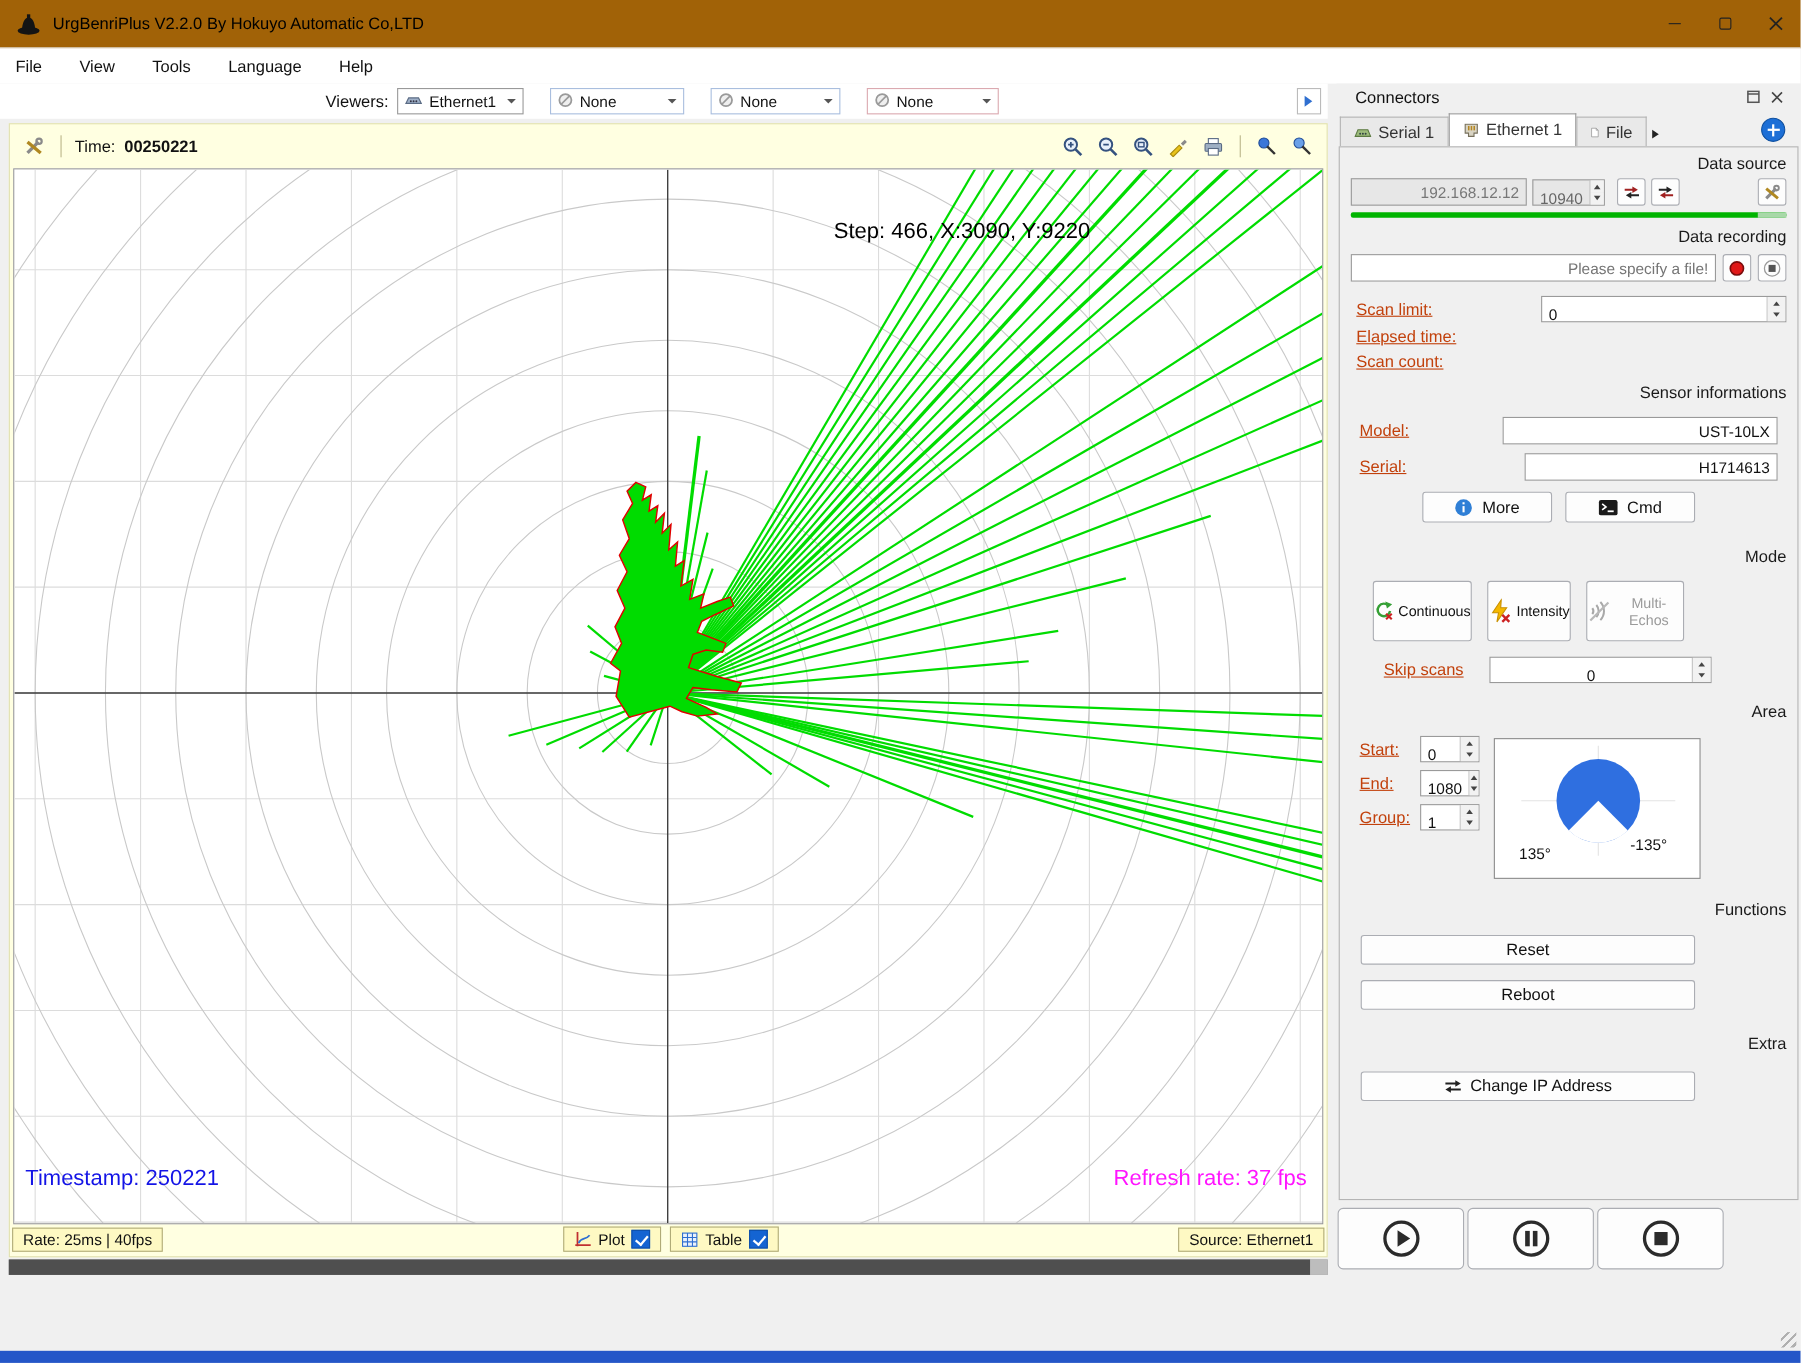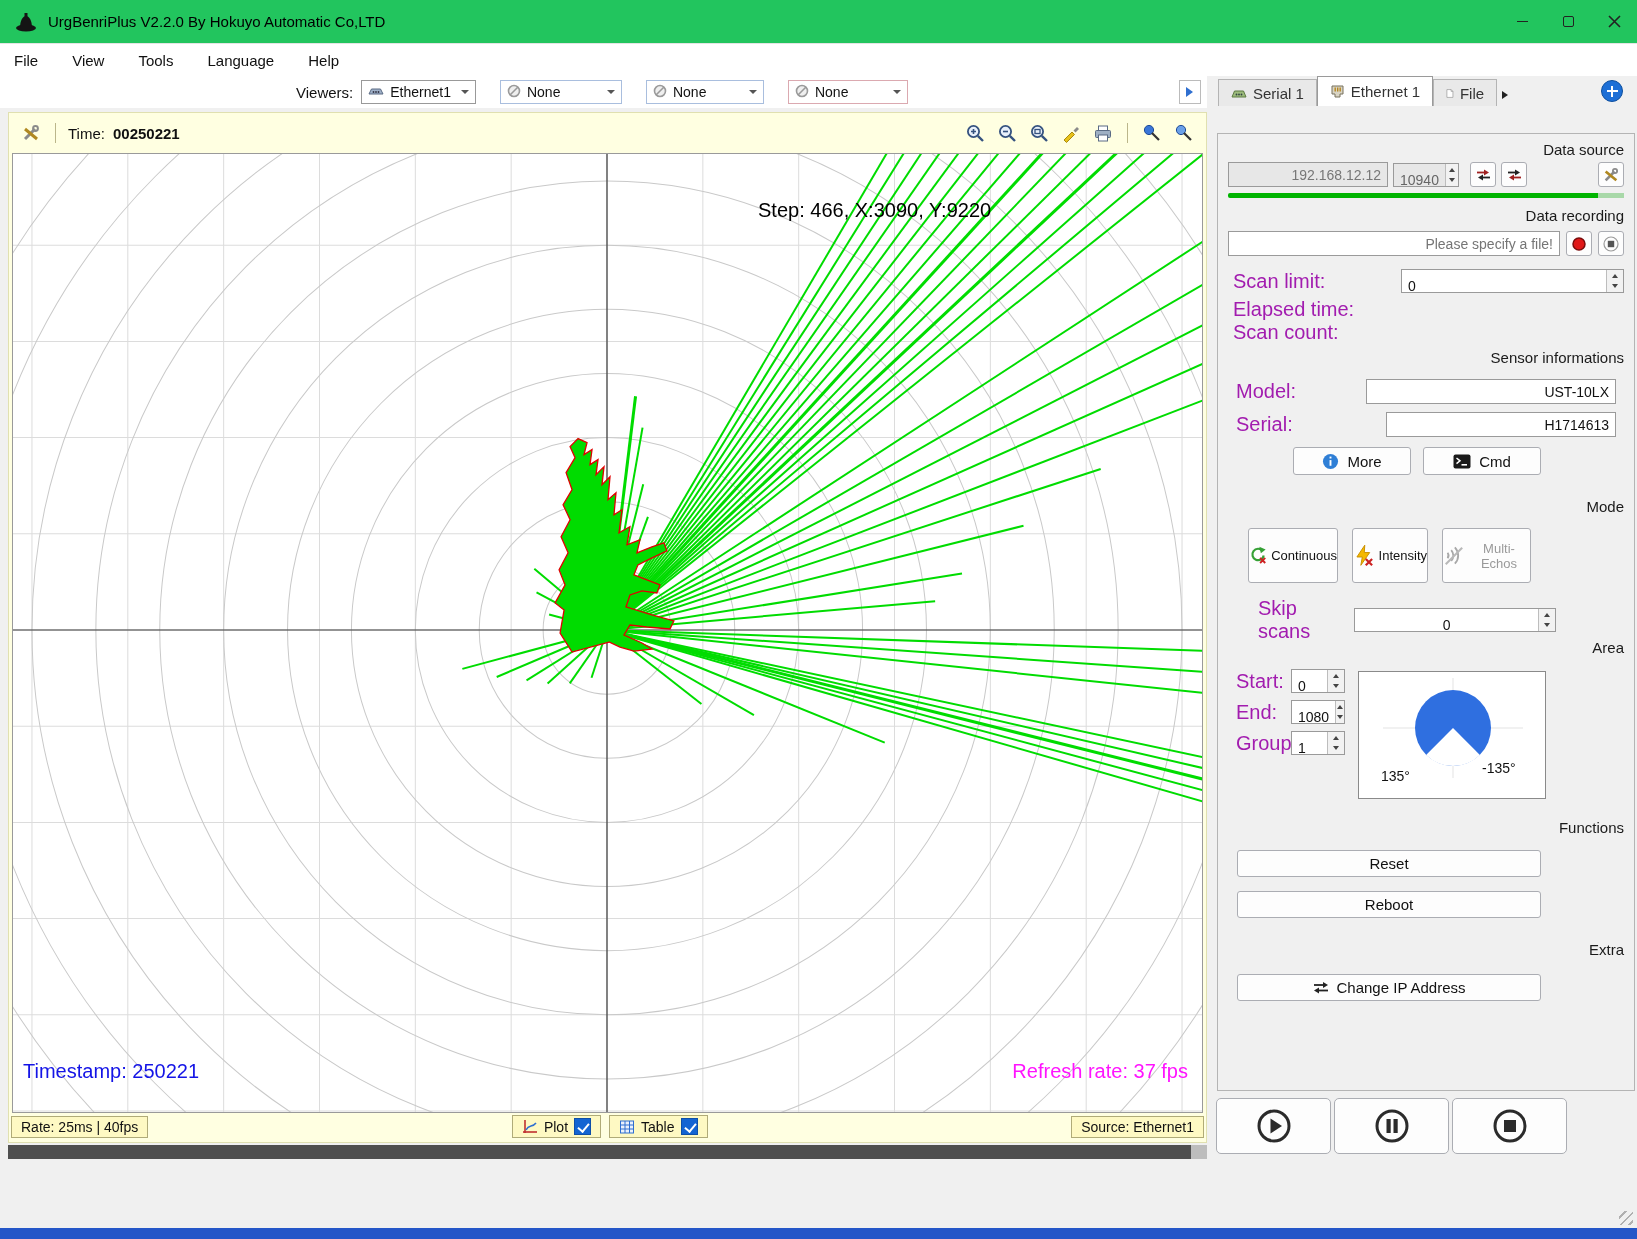--- a/index.html
+++ b/index.html
@@ -1,20 +1,20 @@
 <!DOCTYPE html>
 <html><head>
 <meta charset="utf-8">
 <style>
   * { box-sizing: border-box; margin: 0; padding: 0; }
   html,body { width:1637px; height:1239px; }
   body { font-family:"Liberation Sans", sans-serif; background:#f0f0f0; color:#111; overflow:hidden; position:relative; }
 
   
-  .titlebar { position:absolute; top:0; left:0; width:1637px; height:44px; background:#22c55e; display:flex; align-items:center; border-bottom:1px solid #e4e4e4; }
+  .titlebar { position:absolute; top:0; left:0; width:1637px; height:44px; background:#a16207; display:flex; align-items:center; border-bottom:1px solid #e4e4e4; }
   .app-icon { margin-left:14px; display:flex; }
   .win-title { margin-left:10px; font-size:15px; color:#000; }
   .win-controls { margin-left:auto; display:flex; height:100%; }
   .winbtn { width:46px; height:100%; display:flex; align-items:center; justify-content:center; }
   .glyph-min { width:11px; height:1.5px; background:#222; }
   .glyph-max { width:11px; height:11px; border:1.4px solid #222; border-radius:2px; }
 
   
   .menubar { position:absolute; top:44px; left:0; width:1637px; height:32px; background:#fff; display:flex; align-items:center; gap:34px; padding-left:14px; font-size:15px; }
   .menu-item { cursor:default; }
@@ -78,21 +78,21 @@
   .spin.gray { background:#e7e7e7; color:#666; }
   .spin .val { flex:1; display:flex; align-items:center; padding:0 6px; font-size:14px;margin-top:10px; }
   .spin .arrows { width:17px; border-left:1px solid #bdbdbd; display:flex; flex-direction:column; }
   .spin .arrows > div { flex:1; display:flex; align-items:center; justify-content:center; background:#f2f2f2; }
   .aru { width:0; height:0; border:3px solid transparent; border-bottom:4px solid #444; margin-bottom:2px; }
   .ard { width:0; height:0; border:3px solid transparent; border-top:4px solid #444; margin-top:2px; }
   .btn { background:#fdfdfd; border:1px solid #abadb3; border-radius:3px; font-size:15px; color:#111; display:flex; align-items:center; justify-content:center; gap:8px; font-family:"Liberation Sans",sans-serif; }
   .icbtn { width:26px; height:25px; background:#fdfdfd; border:1px solid #abadb3; border-radius:3px; display:flex; align-items:center; justify-content:center; }
   .progress { position:absolute; left:10px; right:10px; height:5px; background:#00b400; border-radius:2px; }
   .progress .tail { position:absolute; right:0; top:0; width:26px; height:100%; background:#a8d8a8; }
-  .lab { font-size:20px; color:#a21caf; }
+  .lab { font-size:15px; color:#c2410c;text-decoration:underline; }
   .mode-btn { display:flex; flex-direction:row; align-items:center; justify-content:center; gap:4px; font-size:13px; }
   .mode-btn.disabled { color:#9a9a9a; }
   .area-box { position:absolute; left:140px; top:537px; width:188px; height:128px; background:#fff; border:1px solid #8a8a8a; }
   .area-box svg { position:absolute; left:0; top:0; }
   .a-left { position:absolute; left:22px; top:96px; font-size:14px; }
   .a-right { position:absolute; left:123px; top:88px; font-size:14px; }
 
   .transport { position:absolute; left:1px; top:1022px; display:flex; gap:3px; }
   .tbtn { width:115px; height:56px; background:#fdfdfd; border:1px solid #abadb3; border-radius:5px; display:flex; align-items:center; justify-content:center; }
 
@@ -379,20 +379,32 @@
   </div>
 </div>
 
 <div class="plot-scrollbar">
   <div class="scroll-thumb"></div>
   <div class="scroll-end"></div>
 </div>
 
 <div class="side-panel">
 
+  <div class="panel-header">
+    <span>Connectors</span>
+    <span class="ph-icons">
+      <span><svg width="12" height="12" viewBox="0 0 12 12">
+            <rect x="1" y="1" width="10" height="10" fill="none" stroke="#555" stroke-width="1.4"></rect>
+            <line x1="1" y1="3.5" x2="11" y2="3.5" stroke="#555" stroke-width="1.4"></line>
+          </svg></span>
+      <span><svg width="11" height="11" viewBox="0 0 11 11">
+            <path d="M1 1l9 9M10 1l-9 9" stroke="#444" stroke-width="1.5"></path>
+          </svg></span>
+    </span>
+  </div>
 
   <div class="tabs">
     <div class="tab">
       <svg width="16" height="11" viewBox="0 0 16 11">
           <path d="M1 9l2.5-6h9L15 9z" fill="#9dbb7c" stroke="#5c7a42"></path>
           <circle cx="5.5" cy="6.5" r="0.9" fill="#344"></circle>
           <circle cx="8" cy="6.5" r="0.9" fill="#344"></circle>
           <circle cx="10.5" cy="6.5" r="0.9" fill="#344"></circle>
         </svg>
       <span>Serial 1</span>

